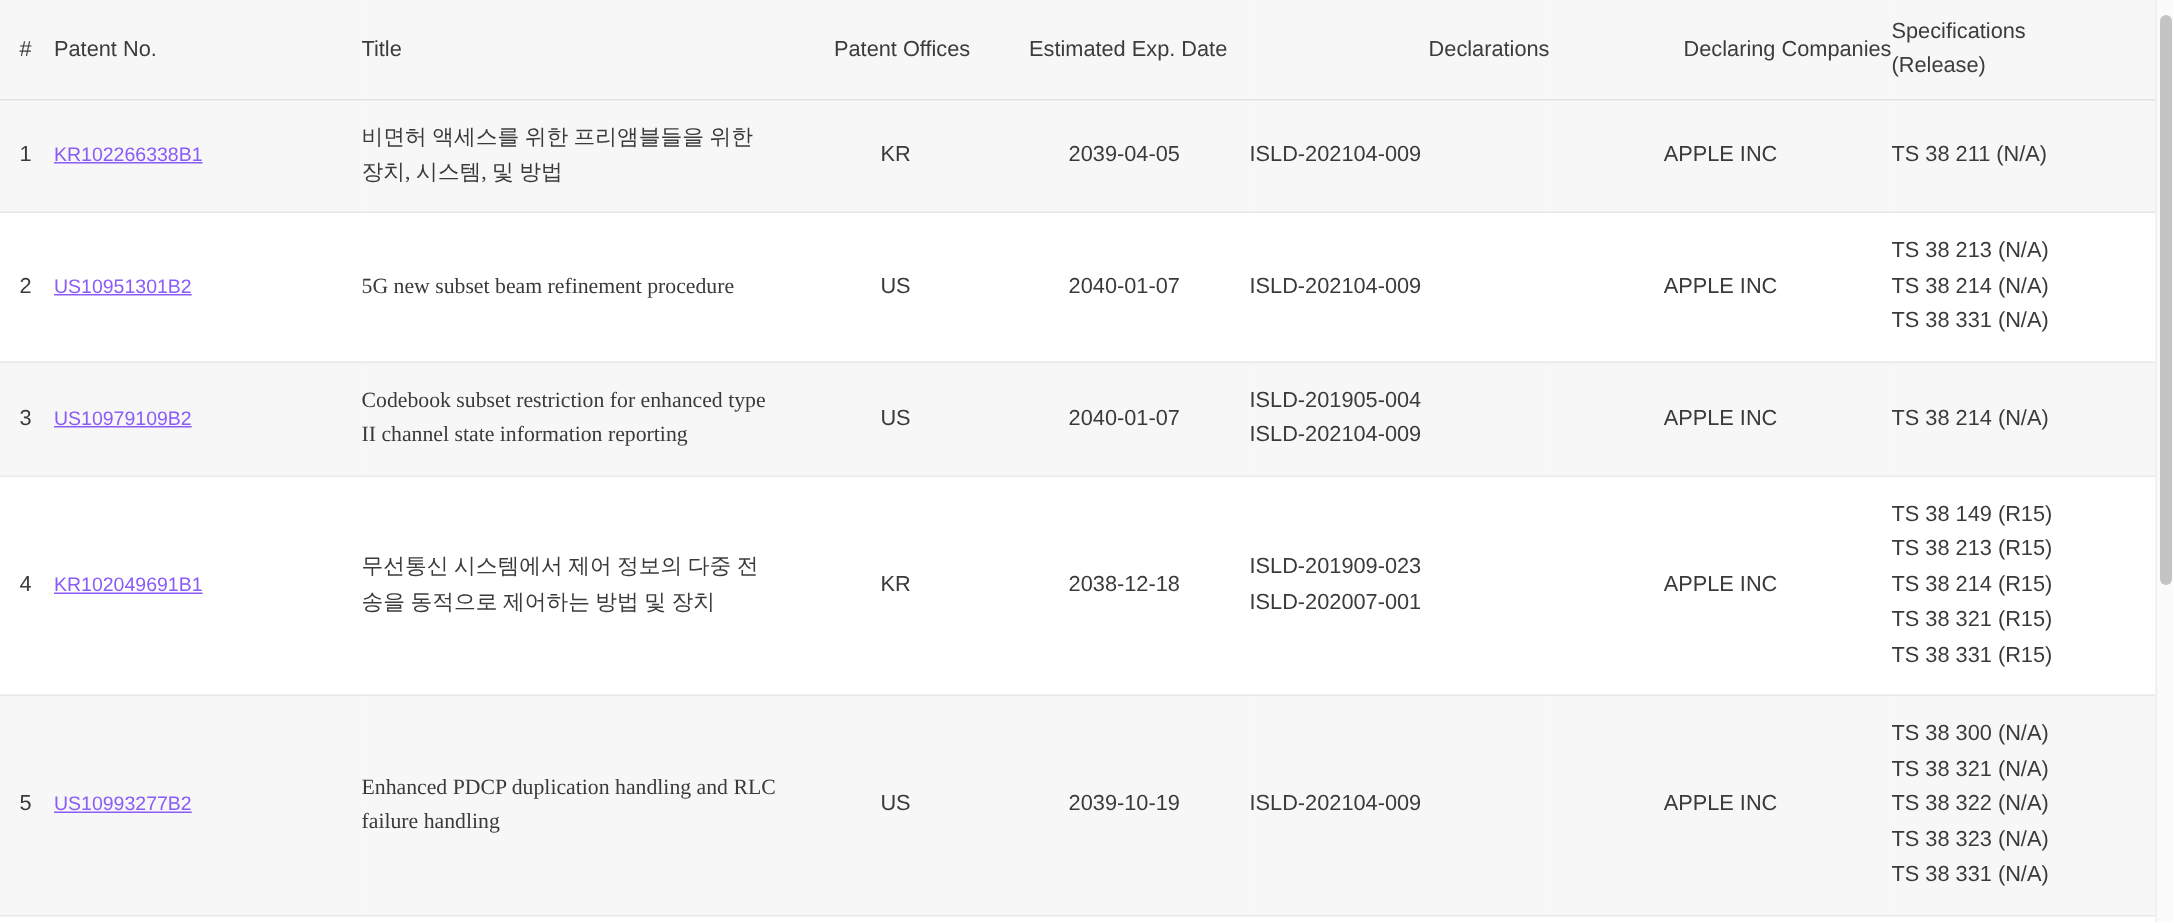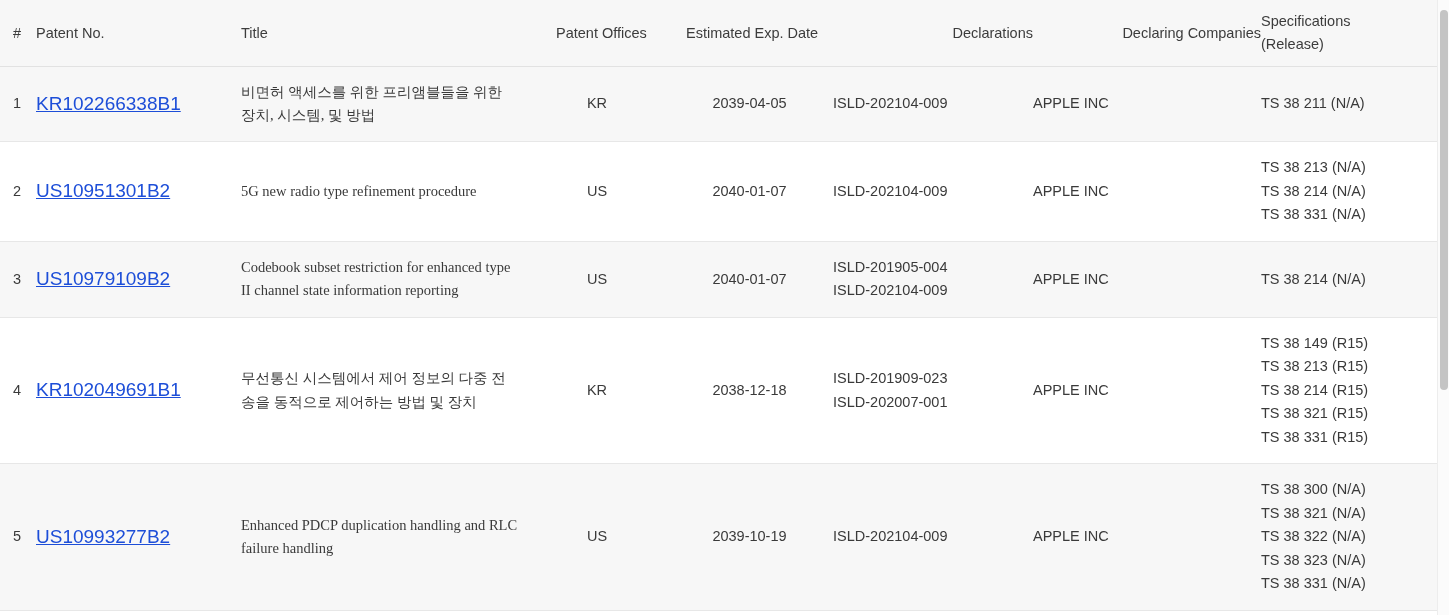--- a/index.html
+++ b/index.html
@@ -69,27 +69,27 @@
   td.c-num {
     text-align: left;
     padding-left: 13px;
     color: #3a3a3a;
   }
   td.c-patent { padding-left: 0; }
   td.c-title { padding-right: 36px; font-family: Liberation Serif, serif; }
   td.c-offices { text-align: center; padding-right: 48px; }
   td.c-expdate { text-align: center; padding-right: 20px; }
   td.c-decl { text-align: left; }
-  td.c-company { text-align: left; }
+  td.c-company { text-align: center; }
   td.c-specs { text-align: left; }
 
   a.patent-link {
-    color: #1d4ed8;
+    color: #8b5cf6;
     text-decoration: underline;
-    font-size: 19px;
+    font-size: 13px;
     cursor: pointer;
   }
   .stack-line { display: block; white-space: nowrap; }
 
   
   .scrollbar-track {
     position: absolute;
     top: 0;
     right: 0;
     width: 12px;
@@ -139,21 +139,21 @@
               <span class="stack-line">ISLD-202104-009</span>
             </td>
             <td class="c-company">APPLE INC</td>
             <td class="c-specs">
               <span class="stack-line">TS 38 211 (N/A)</span>
             </td>
           </tr>
           <tr class="row-plain">
             <td class="c-num">2</td>
             <td class="c-patent"><a class="patent-link">US10951301B2</a></td>
-            <td class="c-title">5G new radio type refinement procedure</td>
+            <td class="c-title">5G new subset beam refinement procedure</td>
             <td class="c-offices">US</td>
             <td class="c-expdate">2040-01-07</td>
             <td class="c-decl">
               <span class="stack-line">ISLD-202104-009</span>
             </td>
             <td class="c-company">APPLE INC</td>
             <td class="c-specs">
               <span class="stack-line">TS 38 213 (N/A)</span>
               <span class="stack-line">TS 38 214 (N/A)</span>
               <span class="stack-line">TS 38 331 (N/A)</span>

